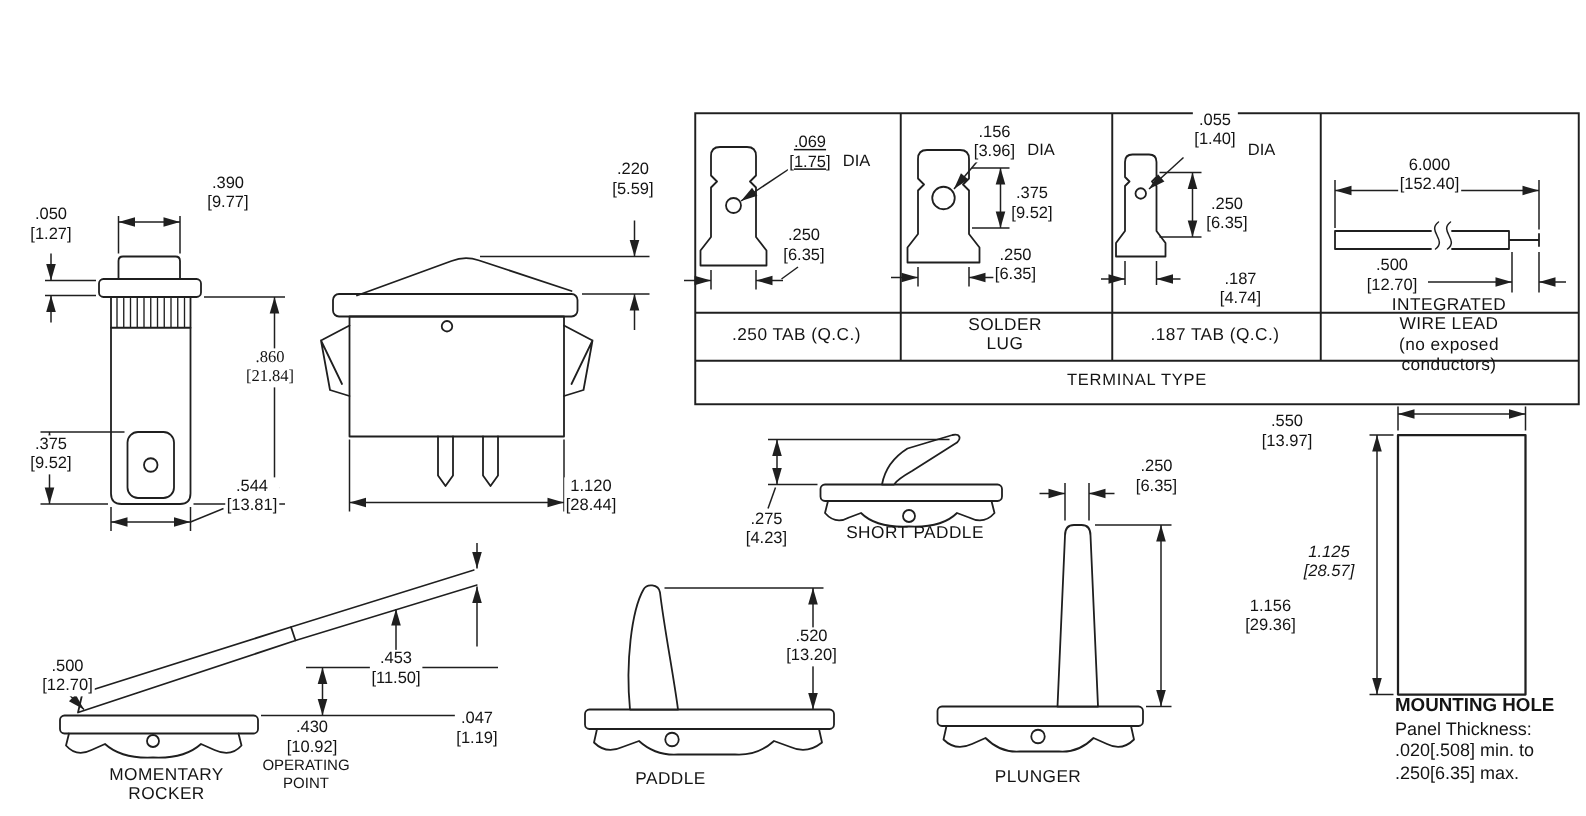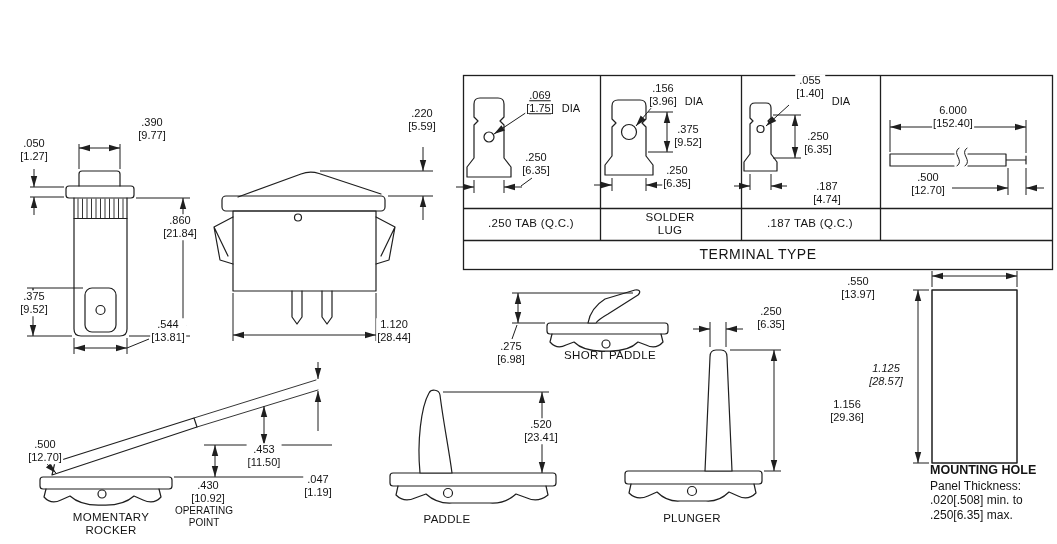--- a/index.html
+++ b/index.html
@@ -8,21 +8,21 @@
     font-family:"Liberation Sans",sans-serif;color:#141414;
   }
   .stage svg{position:absolute;left:0;top:0;}
   .t{
     position:absolute;transform:translate(-50%,-50%);
     text-align:center;font-size:11px;line-height:1.16;
     white-space:pre-line;background:#fff;padding:0 1px;color:#141414;
   }
   .lbl{background:transparent;font-size:11.5px;letter-spacing:.3px;}
   .op{font-size:10px;background:transparent;}
-  .ttl{background:transparent;font-size:14px;letter-spacing:.5px;}
+  .ttl{background:transparent;font-size:11px;letter-spacing:.5px;}
   .units{
     position:absolute;left:10px;top:6px;font-size:19px;font-weight:500;
     letter-spacing:.2px;color:#111;white-space:nowrap;
   }
   .mh-block{position:absolute;font-size:12px;line-height:1.2;color:#141414;width:130px;}
   .mh-title{font-weight:bold;font-size:12.5px;margin-bottom:1px;}
 </style>
 </head>
 <body>
 
@@ -212,21 +212,21 @@
       <line x1="463.5" y1="208.5" x2="1052.5" y2="208.5"></line>
       <line x1="463.5" y1="240.5" x2="1052.5" y2="240.5"></line>
     </g>
   </svg>
 
 
   <div class="t" style="left:34px;top:150px;">.050
 [1.27]</div>
   <div class="t" style="left:152px;top:129px;">.390
 [9.77]</div>
-  <div class="t" style="left:180px;top:227px;">.860
+  <div class="t" style="left:180px;top:245px;font-family:Liberation Serif, serif;">.860
 [21.84]</div>
   <div class="t" style="left:34px;top:303px;">.375
 [9.52]</div>
   <div class="t" style="left:168px;top:331px;">.544
 [13.81]</div>
 
   <div class="t" style="left:422px;top:120px;">.220
 [5.59]</div>
   <div class="t" style="left:394px;top:331px;">1.120
 [28.44]</div>
@@ -254,42 +254,44 @@
   <div class="t" style="left:818px;top:143px;">.250
 [6.35]</div>
   <div class="t" style="left:827px;top:193px;">.187
 [4.74]</div>
   <div class="t lbl" style="left:810px;top:224px;">.187 TAB (Q.C.)</div>
 
   <div class="t" style="left:953px;top:117px;">6.000
 [152.40]</div>
   <div class="t" style="left:928px;top:184px;">.500
 [12.70]</div>
+  <div class="t lbl" style="left:966px;top:224px;">INTEGRATED WIRE LEAD
+(no exposed conductors)</div>
 
   <div class="t ttl" style="left:758px;top:254px;">TERMINAL TYPE</div>
 
   <div class="t" style="left:45px;top:451px;">.500
 [12.70]</div>
-  <div class="t" style="left:264px;top:456px;">.453
+  <div class="t" style="left:264px;top:446px;">.453
 [11.50]</div>
   <div class="t" style="left:318px;top:445px;margin-top:41px;">.047
 [1.19]</div>
   <div class="t" style="left:208px;top:492px;">.430
 [10.92]</div>
   <div class="t op" style="left:204px;top:517px;">OPERATING
 POINT</div>
   <div class="t lbl" style="left:75px;top:524px;margin-left:36px;">MOMENTARY
 ROCKER</div>
 
   <div class="t" style="left:511px;top:353px;">.275
-[6.98]</div>
+[4.23]</div>
   <div class="t lbl" style="left:610px;top:356px;">SHORT PADDLE</div>
 
   <div class="t" style="left:541px;top:431px;">.520
-[23.41]</div>
+[13.20]</div>
   <div class="t lbl" style="left:447px;top:520px;">PADDLE</div>
 
   <div class="t" style="left:771px;top:318px;">.250
 [6.35]</div>
   <div class="t" style="left:799px;top:411px;margin-left:48px;">1.156
 [29.36]</div>
   <div class="t lbl" style="left:692px;top:519px;">PLUNGER</div>
 
   <div class="t" style="left:858px;top:288px;">.550
 [13.97]</div>

